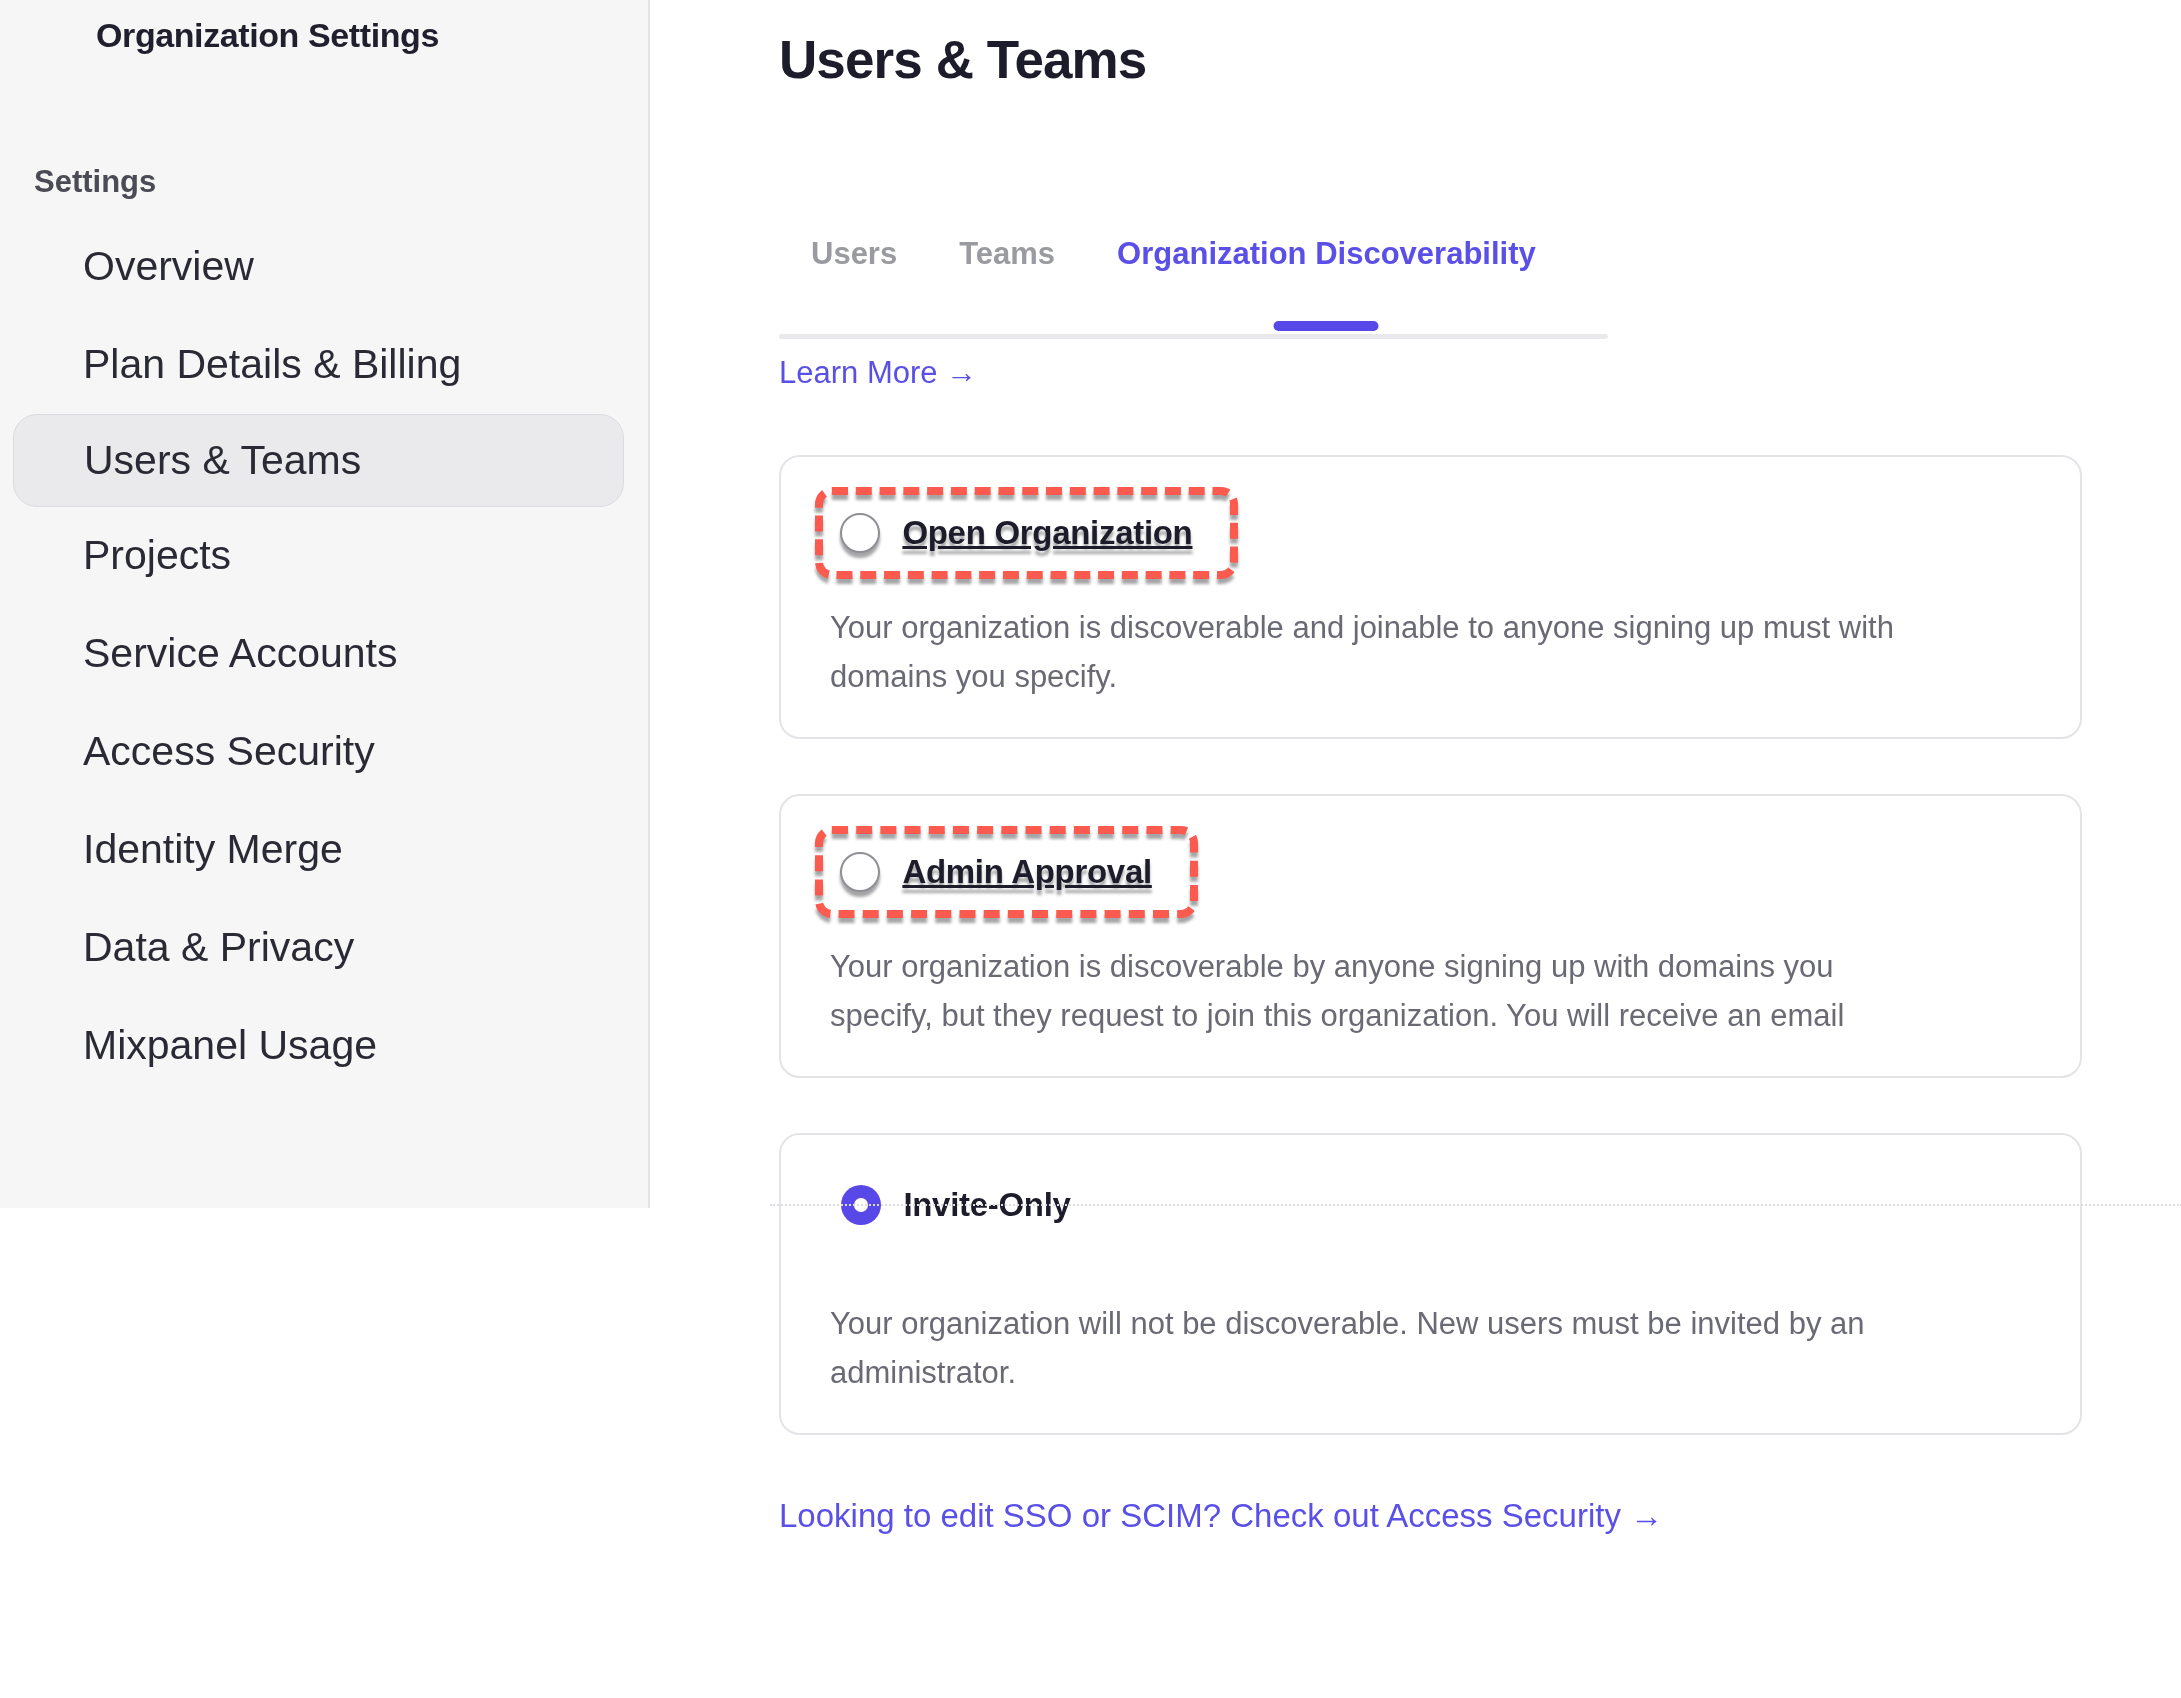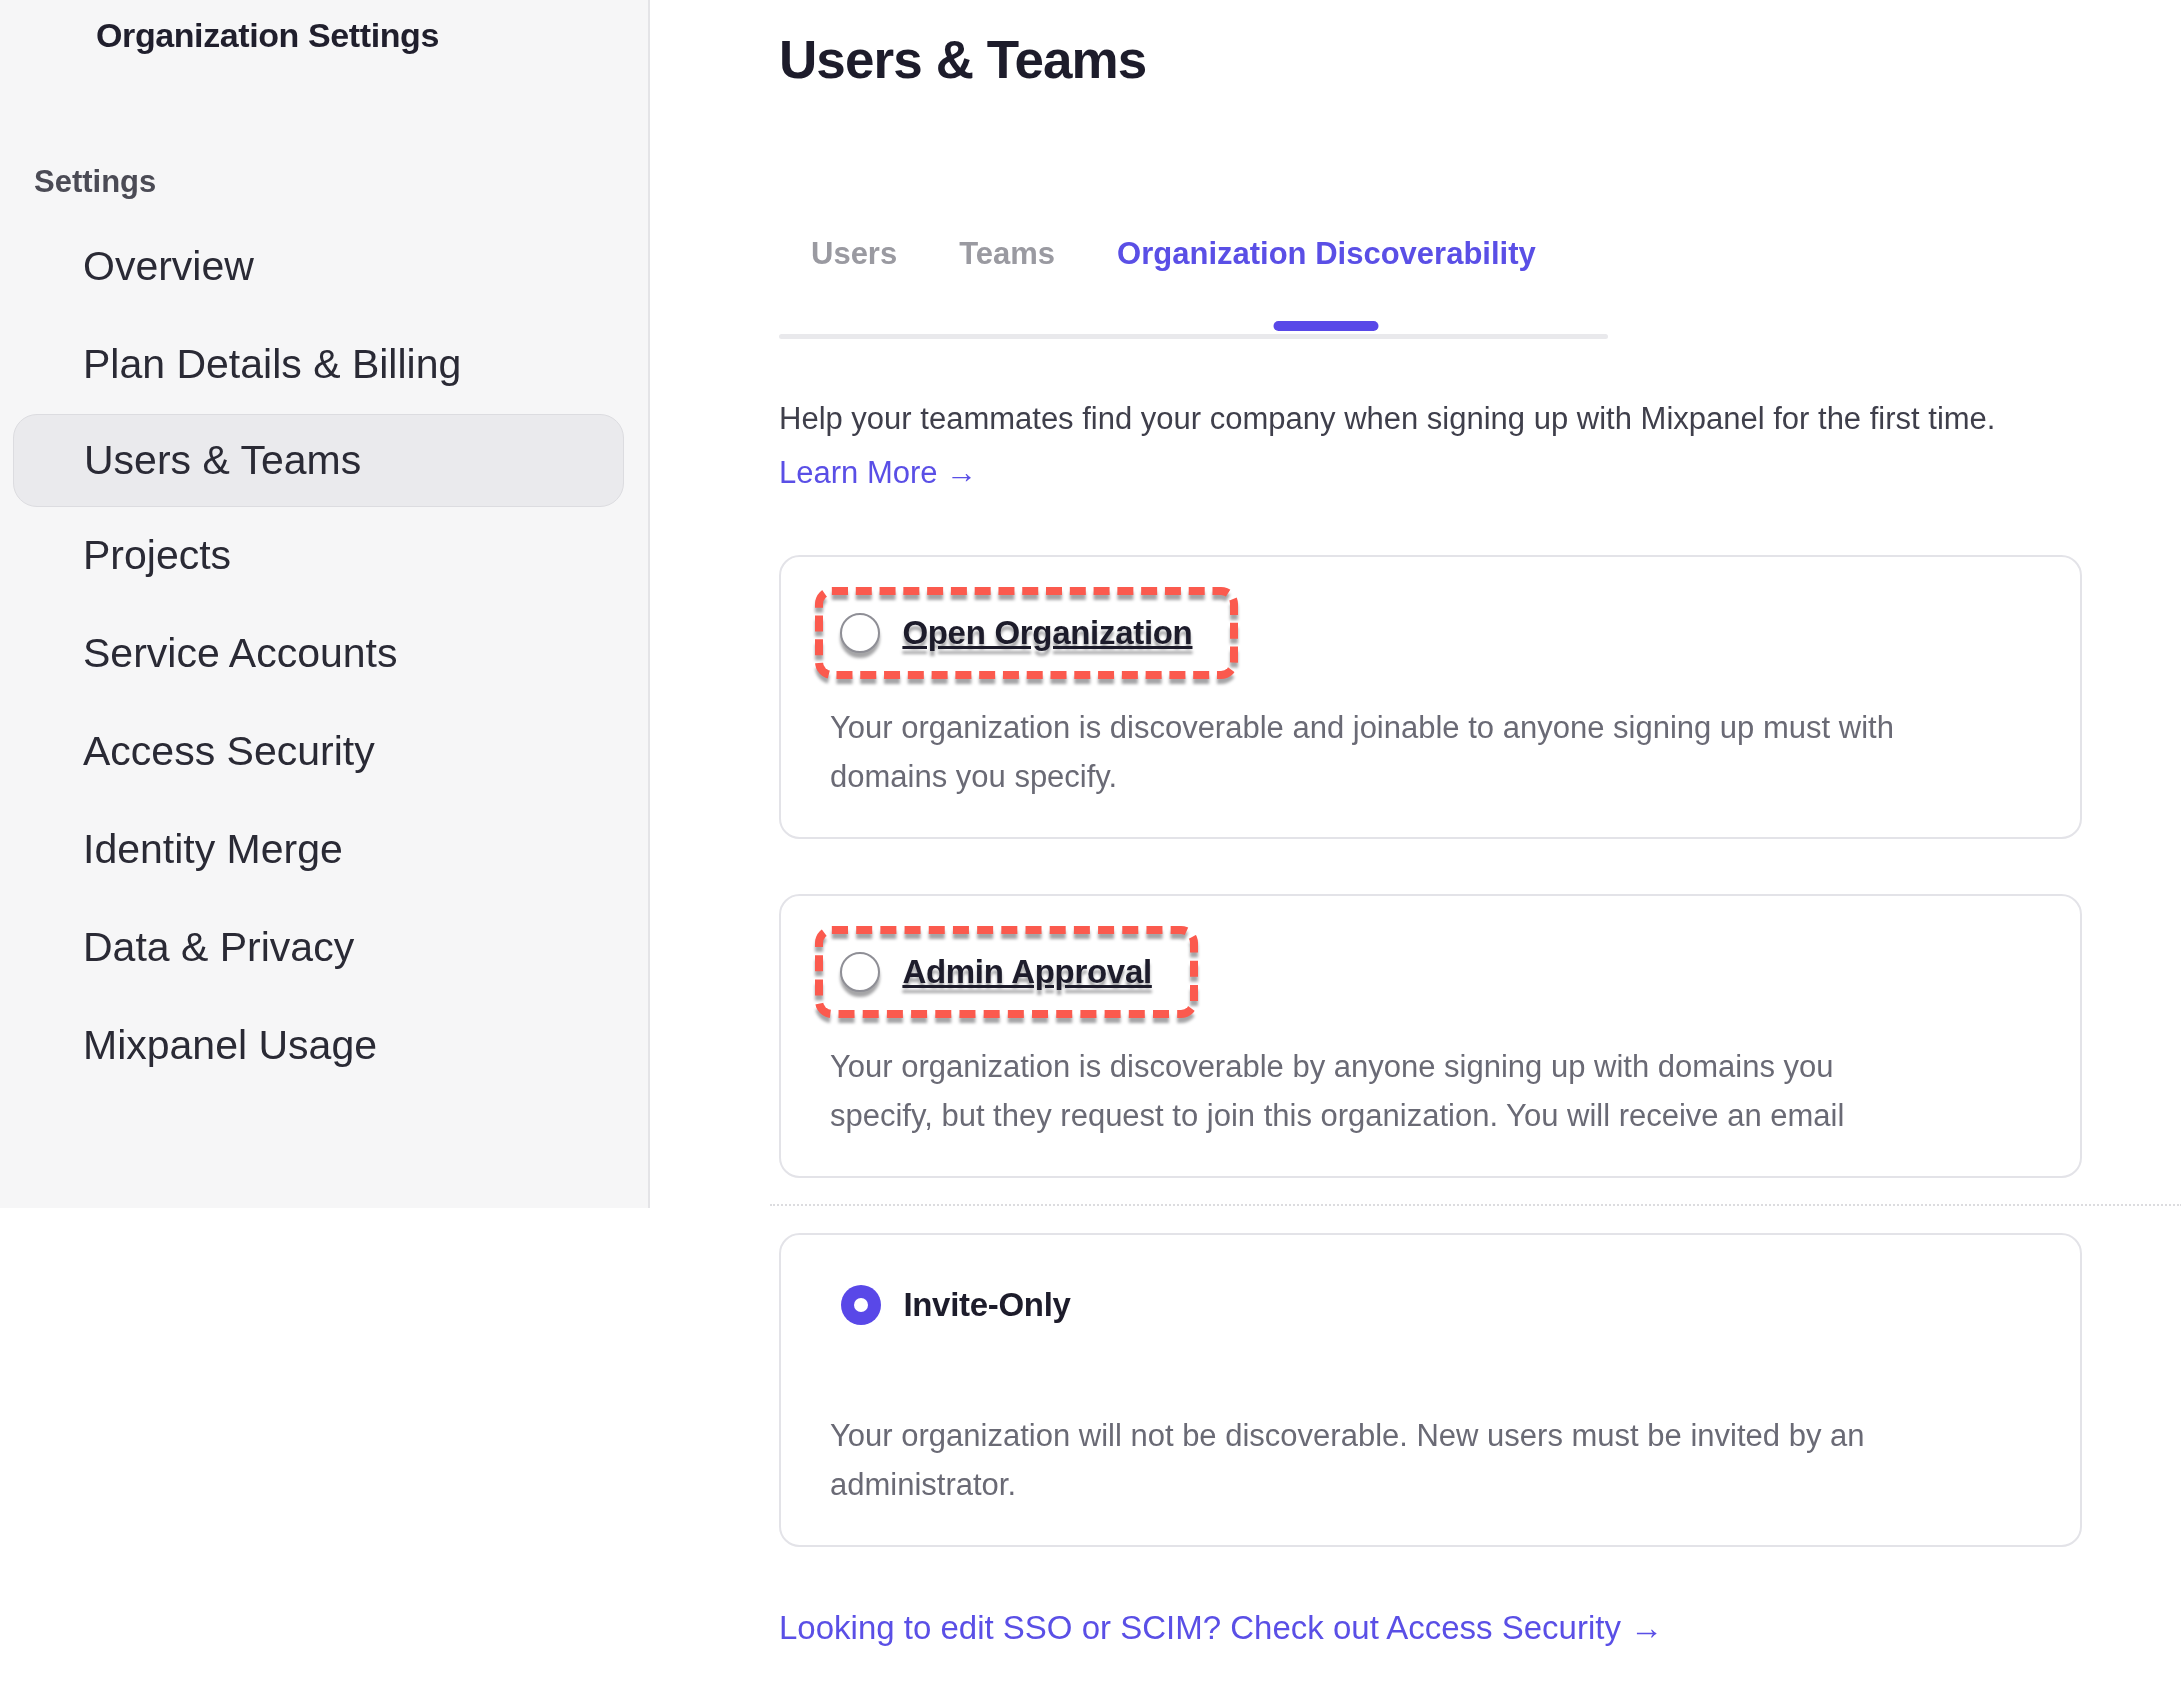--- a/index.html
+++ b/index.html
@@ -66,21 +66,21 @@
   }
 
   .cards{margin-top:62px;display:flex;flex-direction:column;gap:55px;width:1303px;}
   .card{
     box-sizing:border-box;background:#ffffff;
     border:2.6px solid #e3e3e8;border-radius:20.6px;
     padding:0 34px 36px 0;
   }
   .option-head{
     display:inline-flex;align-items:center;gap:22.4px;
-    margin:50px 0 12px 60px;
+    margin:50px 0 0 60px;
   }
   .option-head.annotated{
     margin:30px 0 0 34px;
     border:8.6px dashed #fb5a4e;border-radius:17px;
     padding:18px 38px 18px 17px;
     filter:drop-shadow(0 5.2px 1.7px rgba(55,55,60,0.45));
     text-decoration:underline;
   }
   .radio{
     width:40px;height:40px;border-radius:50%;box-sizing:border-box;
@@ -146,21 +146,20 @@
           <span class="tab-label">Teams</span>
         </span>
         <span class="tab active">
           <span class="tab-label">Organization Discoverability</span>
           <span class="tab-indicator"></span>
         </span>
       </div>
       <div class="tab-underline"></div>
     </div>
 
-    <div class="intro">Help your teammates find your company when signing up with Mixpanel for the first time.</div>
     <a class="learn-more"><span>Learn More</span> <span class="arrow">→</span></a>
 
     <div class="cards">
 
       <div class="card">
         <div class="option-head annotated">
           <span class="radio"></span>
           <span class="option-label">Open Organization</span>
         </div>
         <div class="option-desc">

